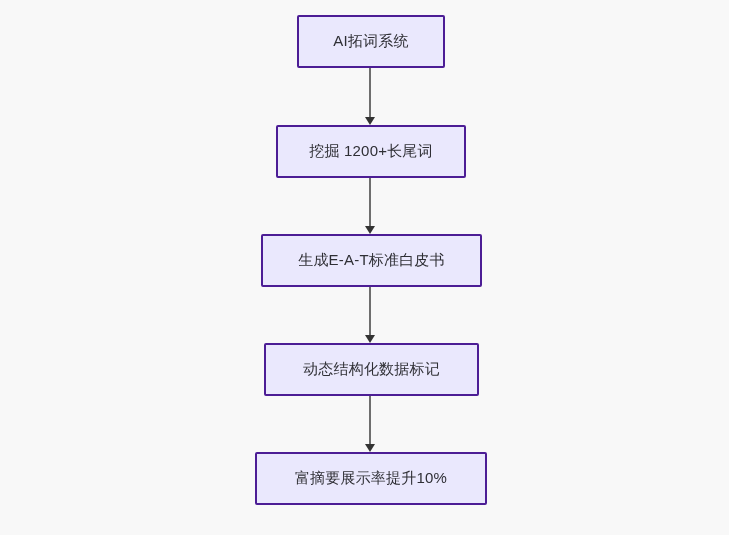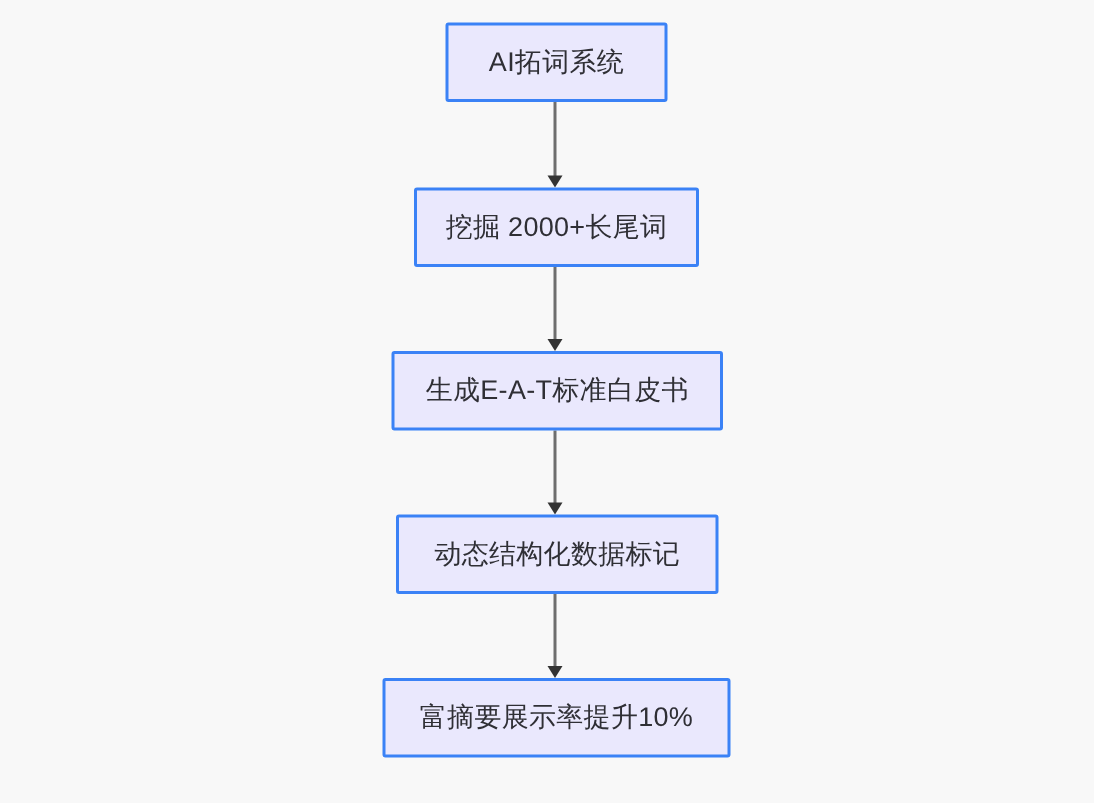--- a/index.html
+++ b/index.html
@@ -15,27 +15,27 @@
   }
   #flow-canvas {
     position: relative;
     width: 729px;
     height: 535px;
   }
   .node {
     position: absolute;
     box-sizing: border-box;
     background: #eae8fd;
-    border: 2px solid #3b82f6;
+    border: 2px solid #4c1d95;
     border-radius: 2px;
     display: flex;
     align-items: center;
     justify-content: center;
     color: #2f2f35;
-    font-size: 18px;
+    font-size: 15px;
     line-height: 1.25;
     letter-spacing: 0.2px;
     white-space: nowrap;
   }
   .edge {
     position: absolute;
     width: 10px;
     display: flex;
     flex-direction: column;
     align-items: center;
@@ -70,18 +70,18 @@
   <div class="edge" id="edge-2" style="left: 365px; top: 287px; height: 56px;">
     <div class="stem"></div>
     <div class="head"></div>
   </div>
   <div class="edge" id="edge-3" style="left: 365px; top: 396px; height: 56px;">
     <div class="stem"></div>
     <div class="head"></div>
   </div>
 
   <div class="node" id="node-0" style="left: 297px; top: 15px; width: 148px; height: 53px;">AI拓词系统</div>
-  <div class="node" id="node-1" style="left: 276px; top: 125px; width: 190px; height: 53px;">挖掘 2000+长尾词</div>
+  <div class="node" id="node-1" style="left: 276px; top: 125px; width: 190px; height: 53px;">挖掘 1200+长尾词</div>
   <div class="node" id="node-3" style="left: 264px; top: 343px; width: 215px; height: 53px;">动态结构化数据标记</div>
   <div class="node" id="node-2" style="left: 261px; top: 234px; width: 221px; height: 53px;">生成E-A-T标准白皮书</div>
   <div class="node" id="node-4" style="left: 255px; top: 452px; width: 232px; height: 53px; text-align: right;">富摘要展示率提升10%</div>
 
 </div>
 
 </body></html>

